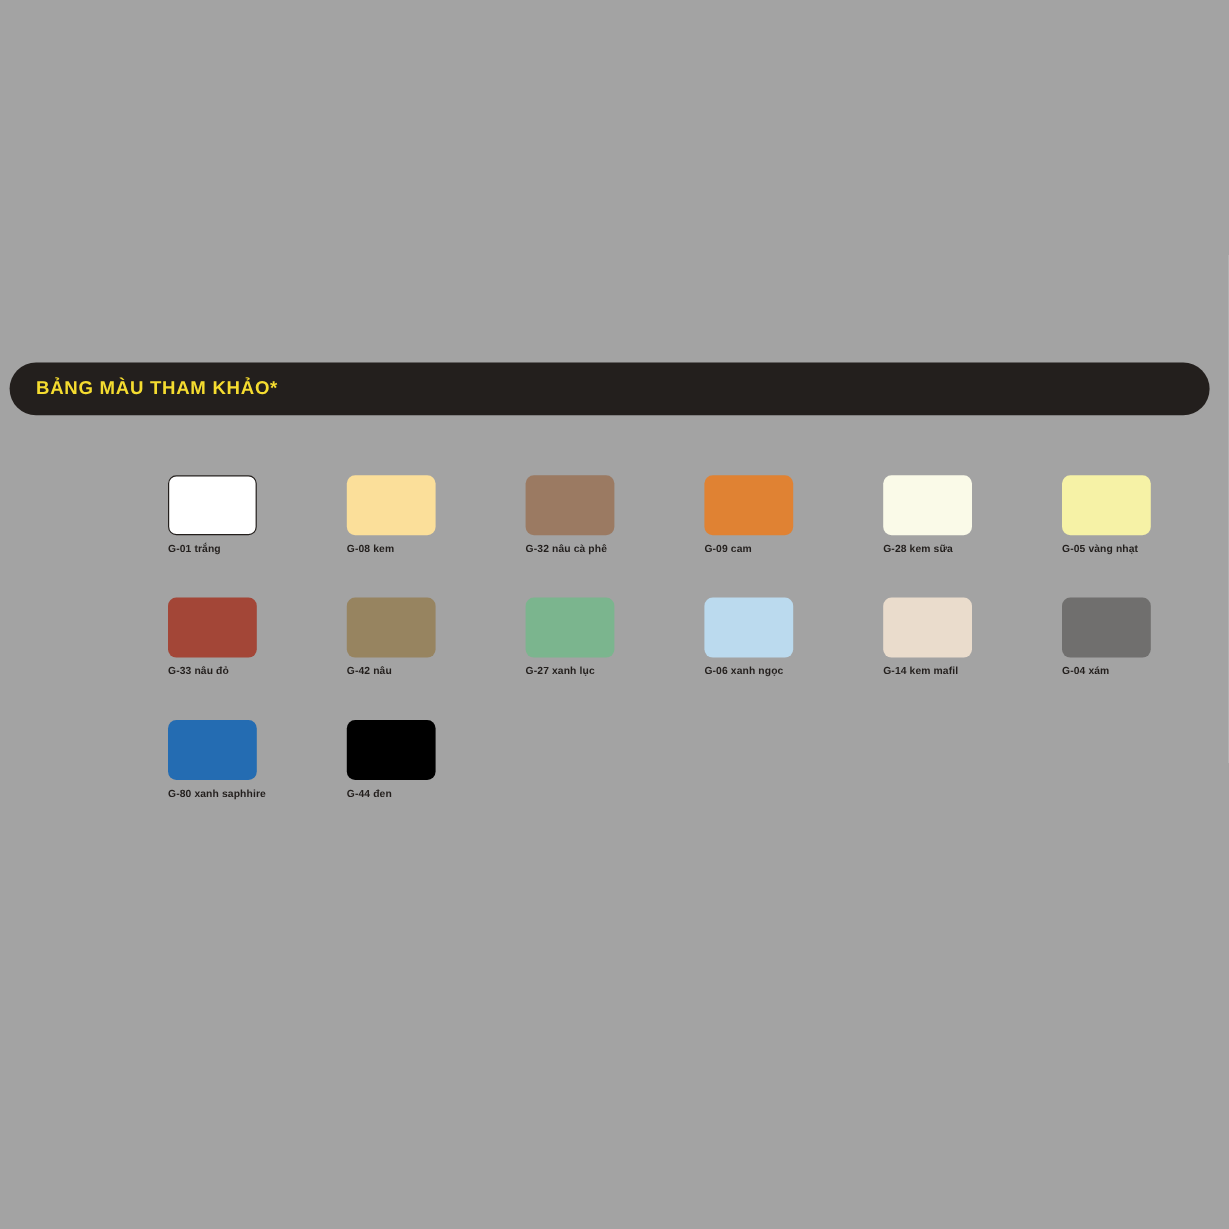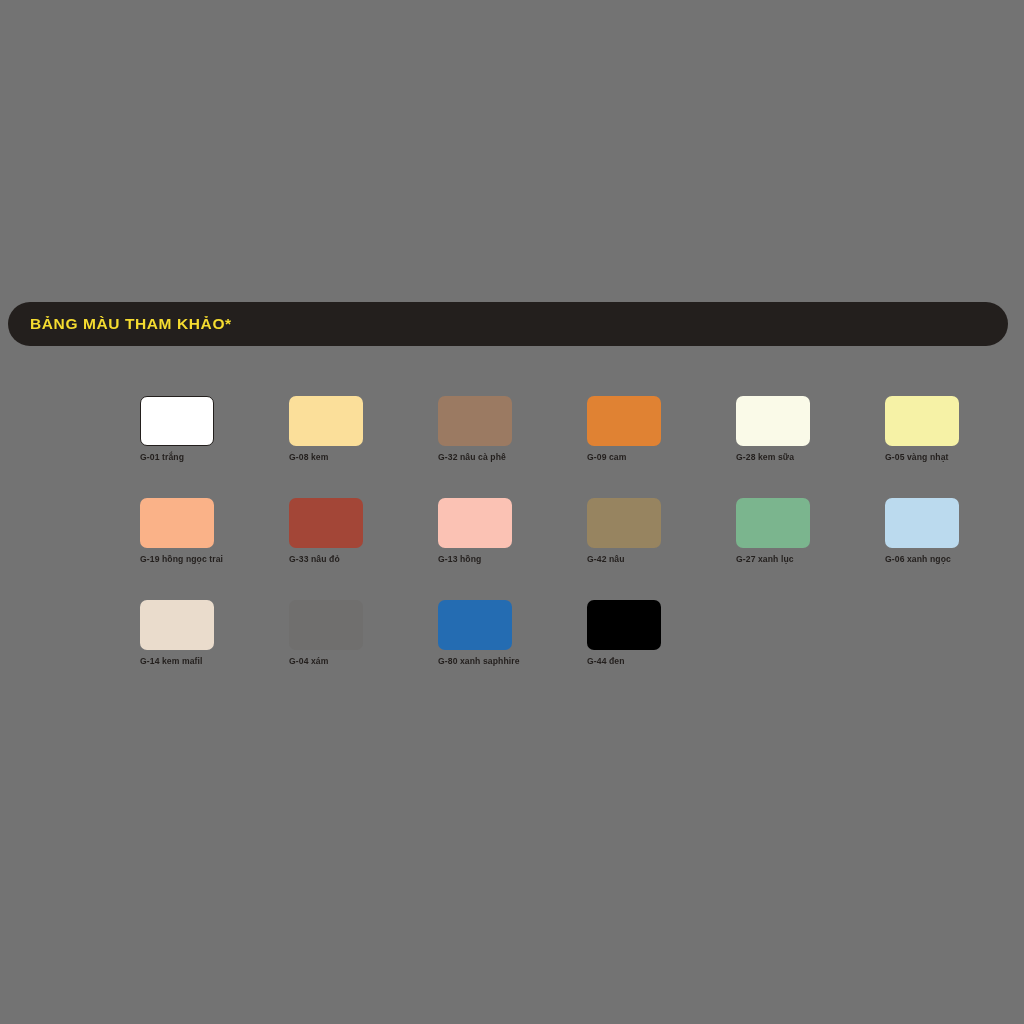--- a/index.html
+++ b/index.html
@@ -12,21 +12,21 @@
     height: 1024px;
     background: #ffffff;
     font-family: "Liberation Sans", "DejaVu Sans", sans-serif;
     overflow: hidden;
     position: relative;
   }
 
   .page {
     position: absolute;
     inset: 0;
-    background: #737373;
+    background: #a3a3a3;
   }
 
   
   .banner {
     position: absolute;
     left: 8px;
     top: 302px;
     width: 1000px;
     height: 44px;
     background: #231f1d;
@@ -113,30 +113,22 @@
       </div>
       <div class="swatch-cell">
         <div class="swatch-chip" style="background: rgb(250, 250, 232);"></div>
         <div class="swatch-label">G-28 kem sữa</div>
       </div>
       <div class="swatch-cell">
         <div class="swatch-chip" style="background: rgb(246, 242, 166);"></div>
         <div class="swatch-label">G-05 vàng nhạt</div>
       </div>
       <div class="swatch-cell">
-        <div class="swatch-chip" style="background: rgb(250, 178, 136);"></div>
-        <div class="swatch-label">G-19 hồng ngọc trai</div>
-      </div>
-      <div class="swatch-cell">
         <div class="swatch-chip" style="background: rgb(163, 70, 55);"></div>
         <div class="swatch-label">G-33 nâu đỏ</div>
-      </div>
-      <div class="swatch-cell">
-        <div class="swatch-chip" style="background: rgb(251, 194, 180);"></div>
-        <div class="swatch-label">G-13 hồng</div>
       </div>
       <div class="swatch-cell">
         <div class="swatch-chip" style="background: rgb(151, 132, 96);"></div>
         <div class="swatch-label">G-42 nâu</div>
       </div>
       <div class="swatch-cell">
         <div class="swatch-chip" style="background: rgb(123, 181, 142);"></div>
         <div class="swatch-label">G-27 xanh lục</div>
       </div>
       <div class="swatch-cell">

